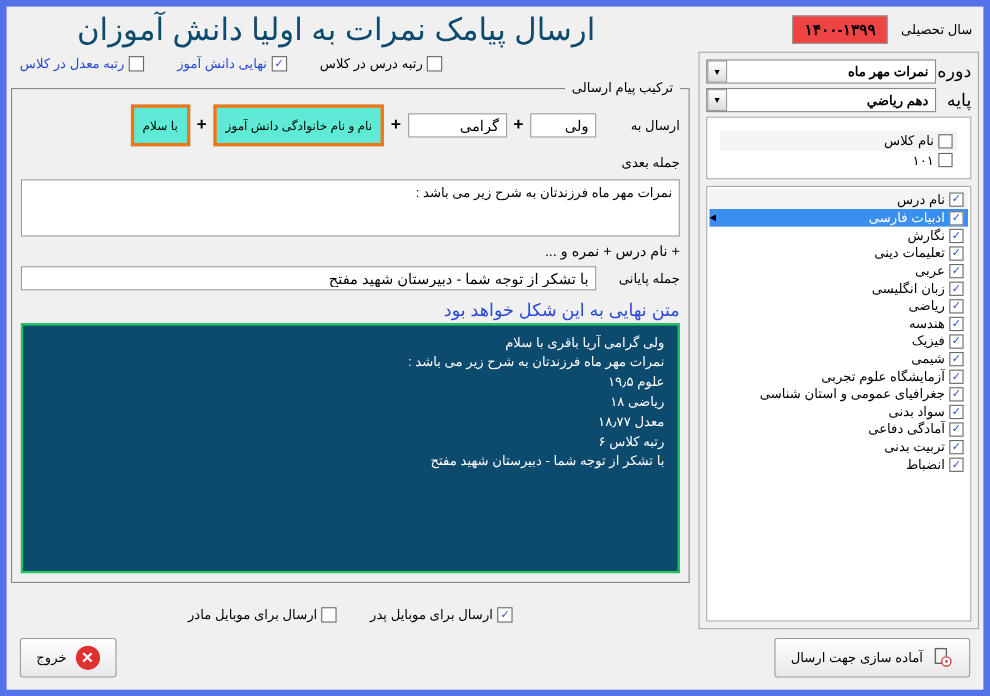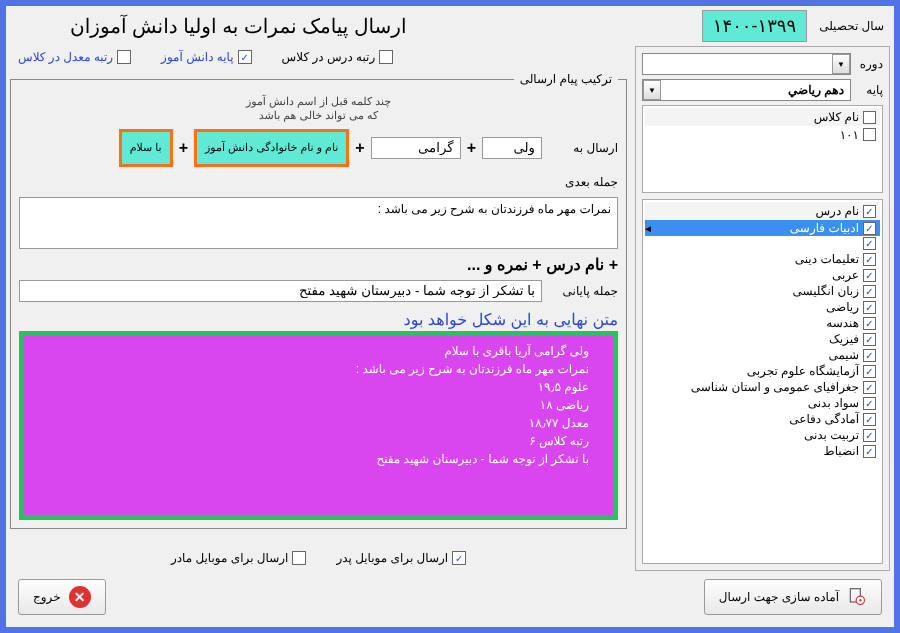--- a/index.html
+++ b/index.html
@@ -24,28 +24,28 @@
   align-items: center;
   gap: 6px;
   margin-bottom: 4px;
 }
 .header-label {
   font-size: 12px;
   padding: 4px 6px;
 }
 .header-value {
   border: 1px solid #999;
-  background: #5eead4;
+  background: #ef4444;
   padding: 4px 10px;
-  font-weight: normal;
-  font-size: 18px;
+  font-weight: bold;
+  font-size: 14px;
 }
 .title {
-  color: #000000;
-  font-size: 20px;
+  color: #0c4a6e;
+  font-size: 28px;
   margin-right: auto;
   margin-left: 60px;
 }
 .main-area {
   display: flex;
   gap: 8px;
   height: 525px;
 }
 .right-col {
   width: 255px;
@@ -56,21 +56,21 @@
   flex-direction: column;
 }
 .dropdown-row {
   display: flex;
   align-items: center;
   gap: 4px;
   margin-bottom: 4px;
 }
 .dropdown-row label {
   width: 28px;
-  font-size: 12px;
+  font-size: 16px;
 }
 .dd {
   flex: 1;
   display: flex;
   border: 1px solid #888;
   background: #fff;
   height: 22px;
   align-items: center;
 }
 .dd-text {
@@ -84,24 +84,24 @@
   height: 20px;
   border: 1px solid #999;
   background: linear-gradient(#fff,#ddd);
   display: flex;
   align-items: center;
   justify-content: center;
   font-size: 8px;
 }
 .class-box {
   border: 1px solid #aaa;
-  height: 88px;
+  height: 57px;
   background: #fff;
   margin-bottom: 6px;
-  padding: 2px;
+  padding: 12px;
 }
 .class-header {
   display: flex;
   align-items: center;
   gap: 4px;
   padding: 2px 4px;
   background: #f4f4f4;
 }
 .class-row {
   display: flex;
@@ -217,41 +217,41 @@
 .multiline {
   border: 1px solid #999;
   background: #fff;
   width: 100%;
   padding: 4px 6px;
   font-family: inherit;
   font-size: 12px;
   resize: none;
 }
 .bold-line {
-  font-weight: bold;
-  font-size: 16px;
+  font-weight: normal;
+  font-size: 13px;
   padding: 6px 0;
 }
 .closing-row {
   display: flex;
   align-items: center;
   gap: 6px;
   margin-bottom: 8px;
 }
 .closing-row .txt { flex: 1; }
 .preview-label {
   color: #2848d8;
   font-size: 16px;
   margin-bottom: 2px;
 }
 .preview-box {
-  background: #d946ef;
+  background: #0c4a6e;
   color: #fff;
-  border: 5px solid #22c55e;
-  padding: 6px 24px;
+  border: 2px solid #22c55e;
+  padding: 6px 12px;
   font-size: 12px;
   line-height: 1.5;
   flex: 1;
   white-space: pre-line;
   min-height: 120px;
 }
 .send-opts {
   display: flex;
   gap: 30px;
   padding: 6px 8px;
@@ -302,20 +302,21 @@
     <span class="title">ارسال پیامک نمرات به اولیا دانش آموزان</span>
   </div>
 
   <div class="main-area">
 
     <div class="right-col">
 
       <div class="dropdown-row">
         <label>دوره</label>
         <div class="dd">
+          <span class="dd-text">نمرات مهر ماه</span>
           <span class="dd-btn">▼</span>
         </div>
       </div>
 
       <div class="dropdown-row">
         <label>پایه</label>
         <div class="dd">
           <span class="dd-text">دهم رياضي</span>
           <span class="dd-btn">▼</span>
         </div>
@@ -339,20 +340,21 @@
           <span class="chk">✓</span>
           <span>نام درس</span>
         </div>
         <div id="subject-rows">
             <div class="subject-row selected">
               <span class="chk">✓</span>
               <span class="subject-label">ادبیات فارسی</span>
             </div>
             <div class="subject-row">
               <span class="chk">✓</span>
+              <span class="subject-label">نگارش</span>
             </div>
             <div class="subject-row">
               <span class="chk">✓</span>
               <span class="subject-label">تعلیمات دینی</span>
             </div>
             <div class="subject-row">
               <span class="chk">✓</span>
               <span class="subject-label">عربی</span>
             </div>
             <div class="subject-row">
@@ -406,35 +408,31 @@
 
     <div class="left-col">
 
       <div class="opts-row">
         <label class="opt">
           <span class="chk"></span>
           <span>رتبه درس در کلاس</span>
         </label>
         <label class="opt opt-blue">
           <span class="chk">✓</span>
-          <span>پایه دانش آموز</span>
+          <span>نهایی دانش آموز</span>
         </label>
         <label class="opt opt-blue">
           <span class="chk"></span>
           <span>رتبه معدل در کلاس</span>
         </label>
       </div>
 
       <fieldset class="compose">
         <legend>ترکیب پیام ارسالی</legend>
 
-        <div class="hint">
-          <div>چند کلمه قبل از اسم دانش آموز</div>
-          <div>که می تواند خالی هم باشد</div>
-        </div>
 
         <div class="line">
           <span class="line-label">ارسال به</span>
           <input class="txt w60" value="ولی" style="">
           <span class="plus">+</span>
           <input class="txt w90" value="گرامی" style="">
           <span class="plus">+</span>
           <span class="pink-box">نام و نام خانوادگی دانش آموز</span>
           <span class="plus">+</span>
           <span class="pink-box">با سلام</span>

